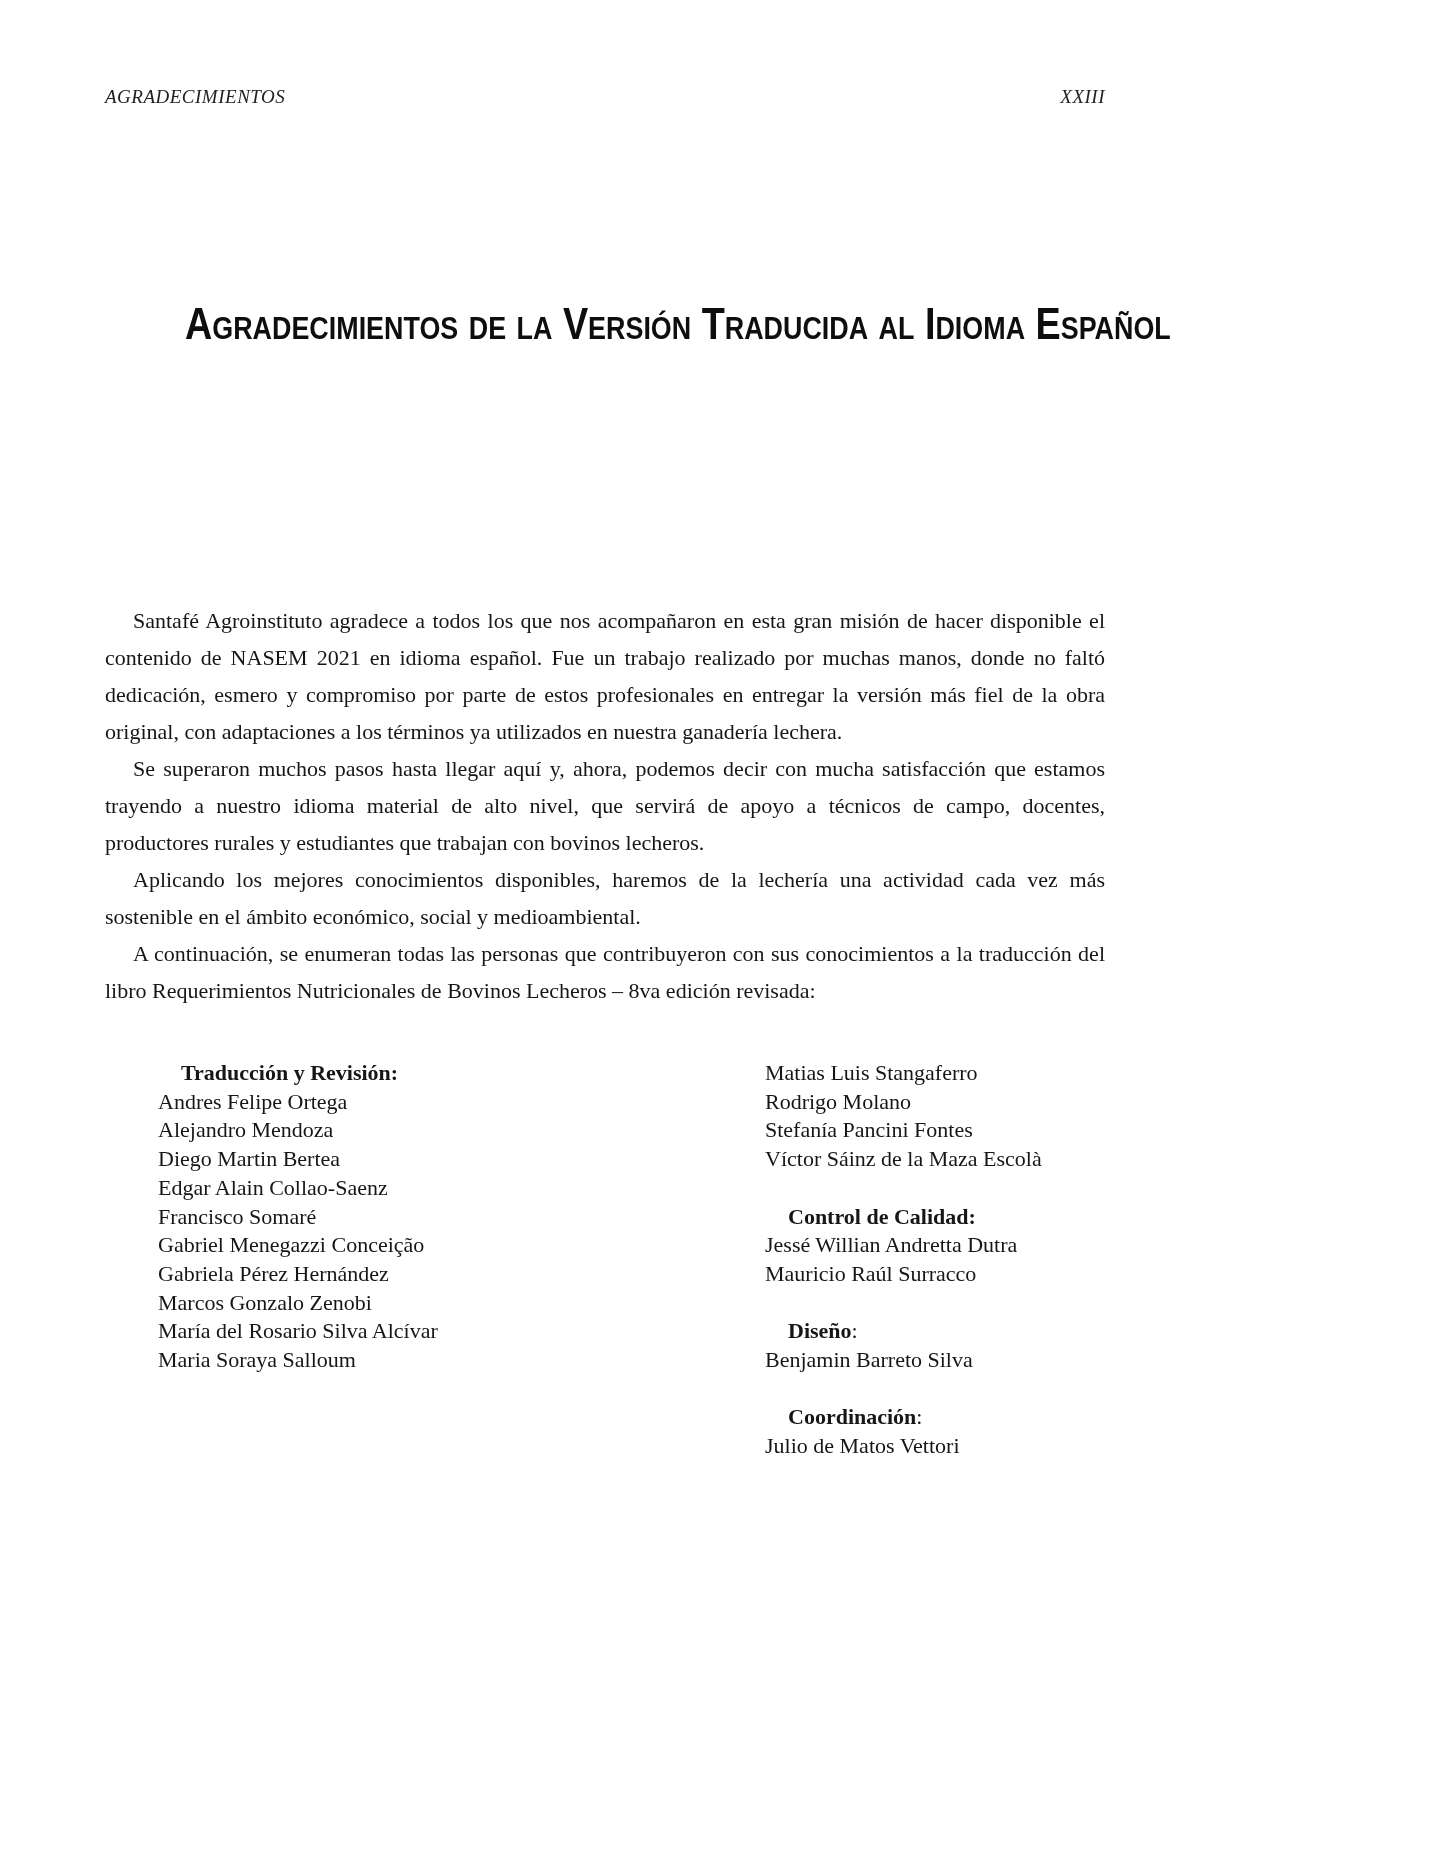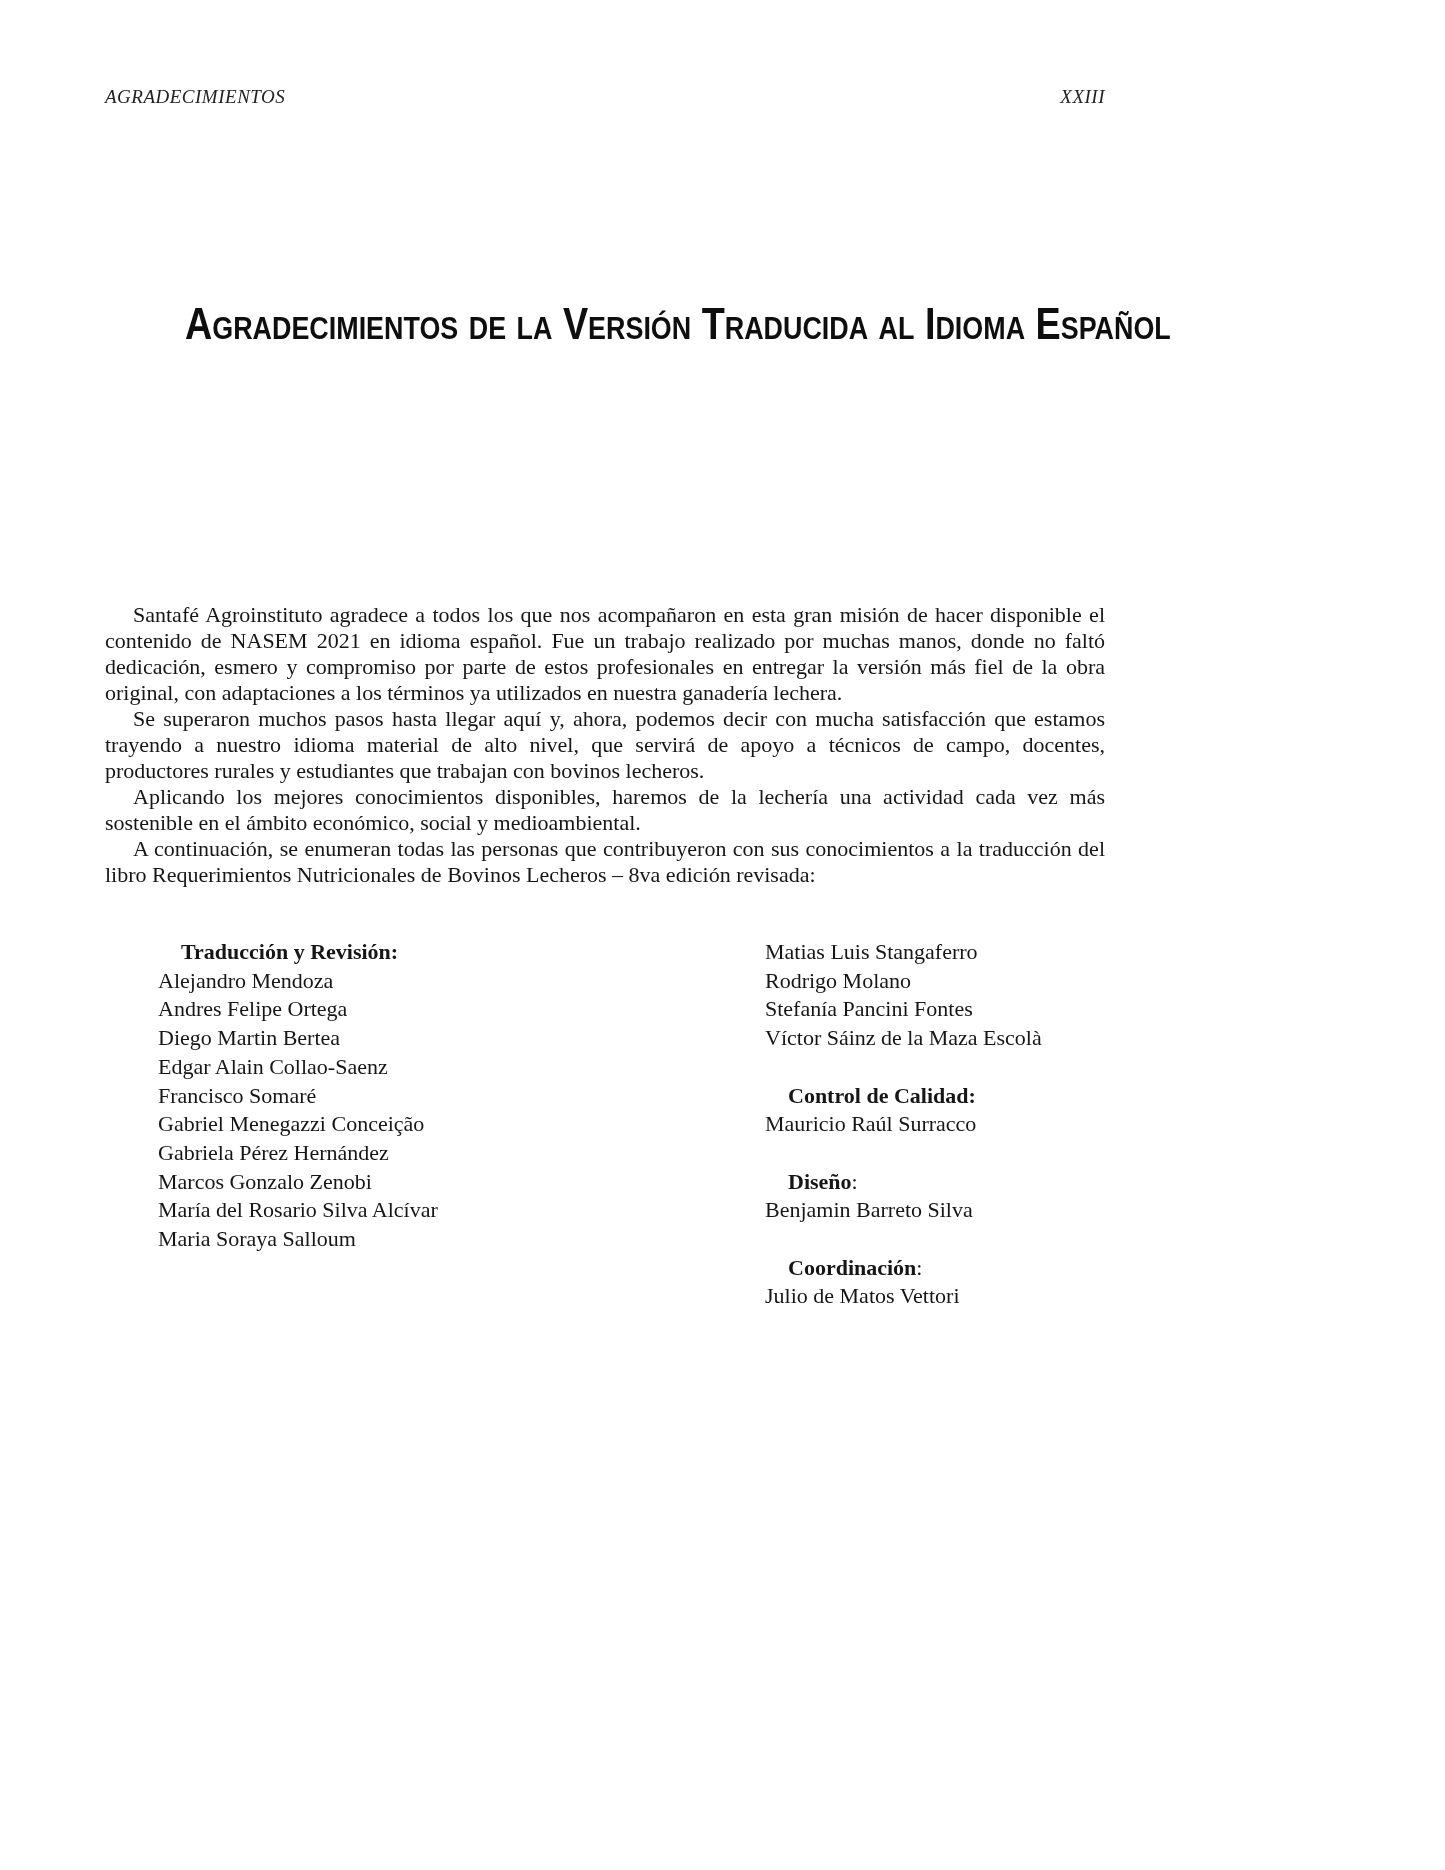--- a/index.html
+++ b/index.html
@@ -32,21 +32,21 @@
     font-variant: small-caps;
     font-size: 45px;
     white-space: nowrap;
     transform: scaleX(0.84);
     transform-origin: center;
     color: #0e0e0e;
   }
   .body-copy {
     margin-top: 252px;
     font-size: 22px;
-    line-height: 26px;
+    line-height: 37px;
     text-align: justify;
   }
   .body-copy p { margin: 0; text-indent: 28px; }
   .roster {
     display: flex;
     margin-top: 50px;
     margin-left: 53px;
     font-size: 22px;
     line-height: 28.7px;
   }
@@ -70,38 +70,39 @@
   <div class="body-copy">
     <p>Santafé Agroinstituto agradece a todos los que nos acompañaron en esta gran misión de hacer disponible el contenido de NASEM 2021 en idioma español. Fue un trabajo realizado por muchas manos, donde no faltó dedicación, esmero y compromiso por parte de estos profesionales en entregar la versión más fiel de la obra original, con adaptaciones a los términos ya utilizados en nuestra ganadería lechera.</p>
     <p>Se superaron muchos pasos hasta llegar aquí y, ahora, podemos decir con mucha satisfacción que estamos trayendo a nuestro idioma material de alto nivel, que servirá de apoyo a técnicos de campo, docentes, productores rurales y estudiantes que trabajan con bovinos lecheros.</p>
     <p>Aplicando los mejores conocimientos disponibles, haremos de la lechería una actividad cada vez más sostenible en el ámbito económico, social y medioambiental.</p>
     <p>A continuación, se enumeran todas las personas que contribuyeron con sus conocimientos a la traducción del libro Requerimientos Nutricionales de Bovinos Lecheros – 8va edición revisada:</p>
   </div>
 
   <div class="roster">
     <div class="roster-col-left">
         <div class="roster-line"><b>Traducción y Revisión:</b></div>
+        <div class="roster-line">Andres Felipe Ortega</div>
         <div class="roster-line">Alejandro Mendoza</div>
-        <div class="roster-line">Andres Felipe Ortega</div>
         <div class="roster-line">Diego Martin Bertea</div>
         <div class="roster-line">Edgar Alain Collao-Saenz</div>
         <div class="roster-line">Francisco Somaré</div>
         <div class="roster-line">Gabriel Menegazzi Conceição</div>
         <div class="roster-line">Gabriela Pérez Hernández</div>
         <div class="roster-line">Marcos Gonzalo Zenobi</div>
         <div class="roster-line">María del Rosario Silva Alcívar</div>
         <div class="roster-line">Maria Soraya Salloum</div>
       </div>
     <div class="roster-col-right">
         <div class="roster-line">Matias Luis Stangaferro</div>
         <div class="roster-line">Rodrigo Molano</div>
         <div class="roster-line">Stefanía Pancini Fontes</div>
         <div class="roster-line">Víctor Sáinz de la Maza Escolà</div>
         <div class="roster-line"></div>
         <div class="roster-line"><b>Control de Calidad:</b></div>
+        <div class="roster-line">Jessé Willian Andretta Dutra</div>
         <div class="roster-line">Mauricio Raúl Surracco</div>
         <div class="roster-line"></div>
         <div class="roster-line"><b>Diseño</b>:</div>
         <div class="roster-line">Benjamin Barreto Silva</div>
         <div class="roster-line"></div>
         <div class="roster-line"><b>Coordinación</b>:</div>
         <div class="roster-line">Julio de Matos Vettori</div>
       </div>
   </div>
 

